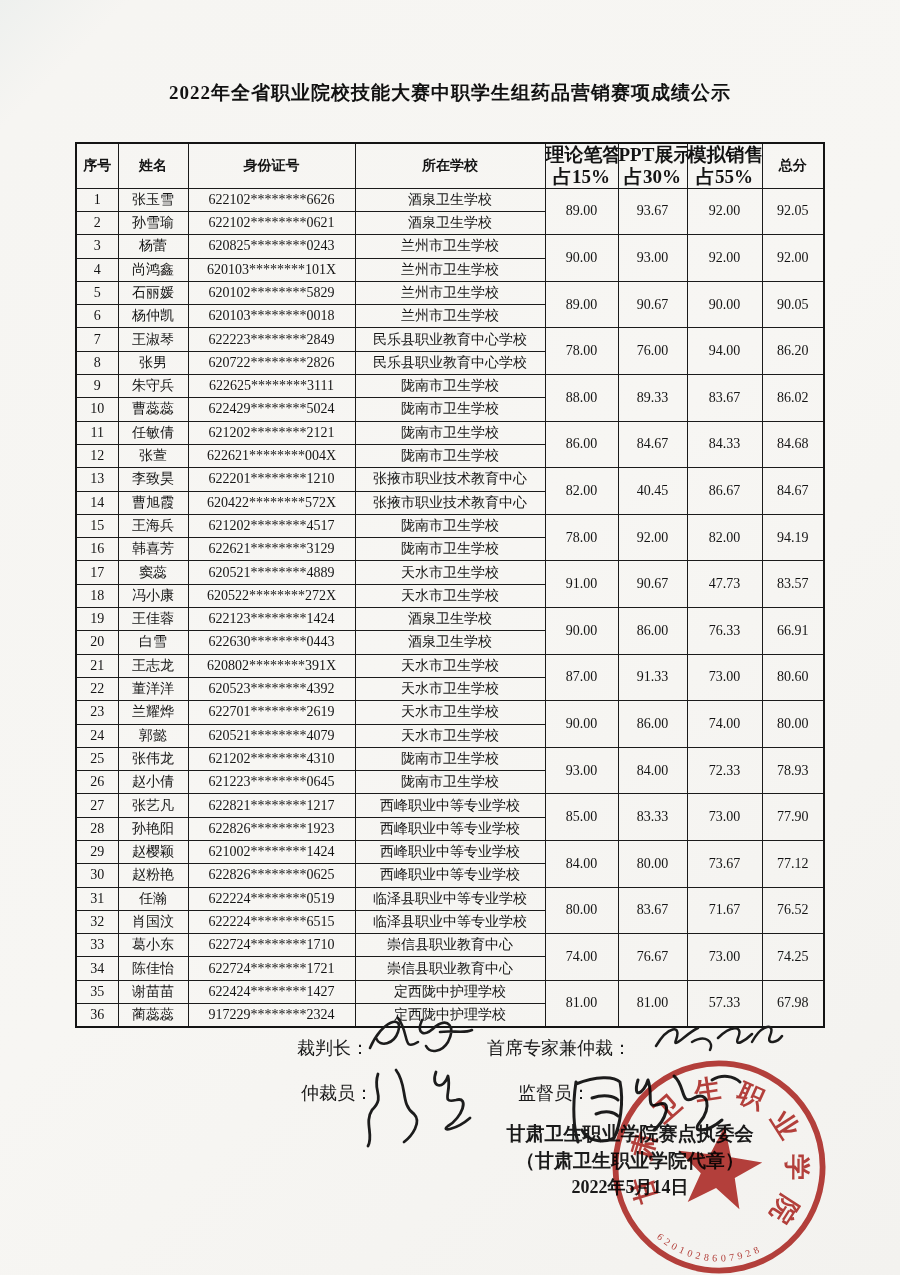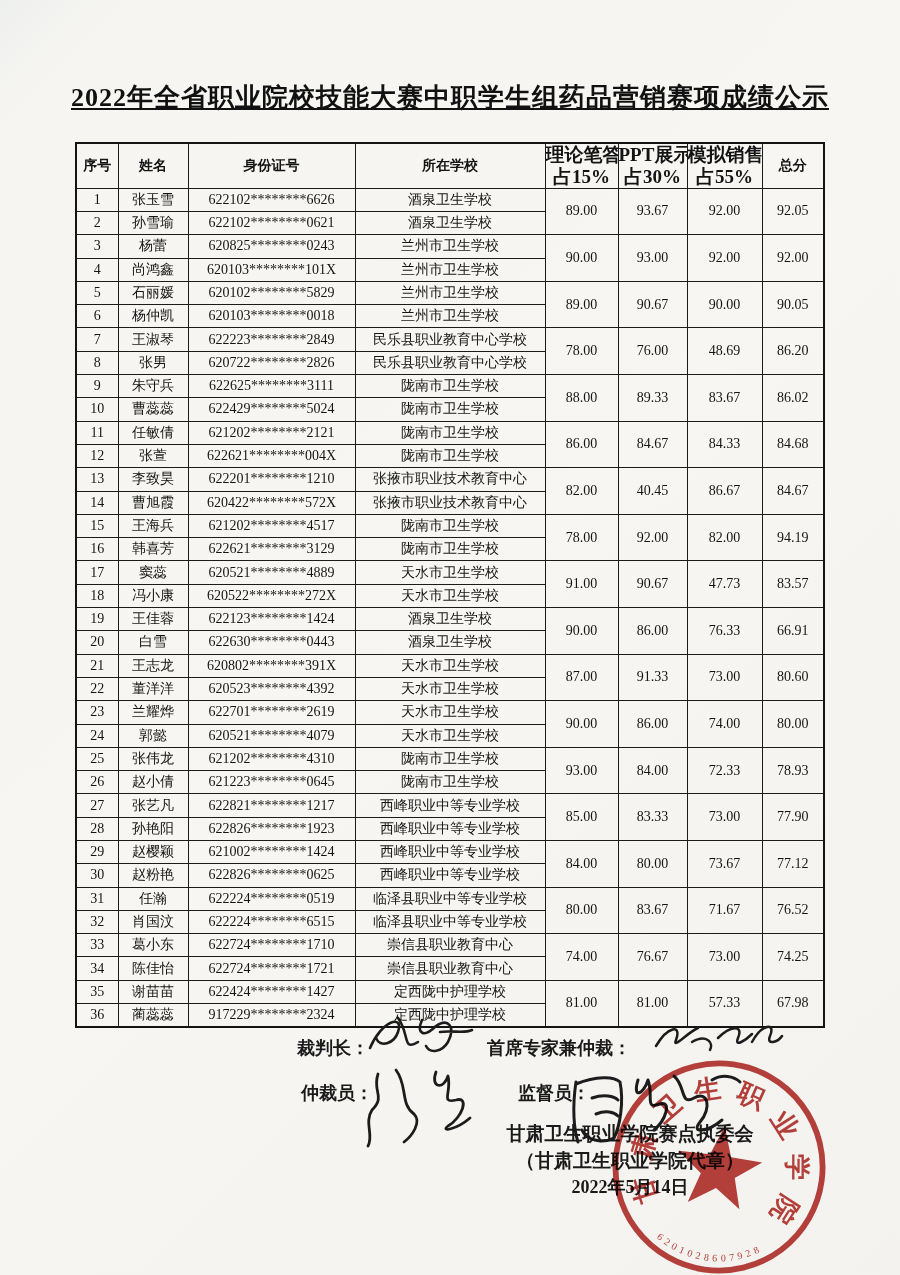--- a/index.html
+++ b/index.html
@@ -3,37 +3,37 @@
 <meta charset="utf-8">
 <style>
   html,body{margin:0;padding:0;}
   .sheet{
     position:relative;width:900px;height:1275px;overflow:hidden;
     background:linear-gradient(135deg,#eef0ee 0%,#f6f5f2 6%,#f7f6f3 50%,#f3f2ef 100%);
     font-family:"Liberation Serif", serif;color:#161616;
   }
   .title{
     position:absolute;left:0;top:80px;width:100%;text-align:center;
-    font-size:26px;font-weight:bold;letter-spacing:1px;color:#111;text-decoration:underline;
+    font-size:19px;font-weight:bold;letter-spacing:1px;color:#111;
   }
   .table-wrap{position:absolute;left:75px;top:142px;width:744px;font-family:Liberation Serif, serif;}
   table.results{border-collapse:collapse;width:100%;table-layout:fixed;border:2.5px solid #141414;}
   table.results th,table.results td{
     border:1.5px solid #1b1b1b;text-align:center;vertical-align:middle;
     padding:0;font-size:14px;line-height:1.15;color:#141414;overflow:hidden;white-space:nowrap;
   }
   table.results thead tr{height:45px;}
   table.results tbody tr{height:23.3px;}
   table.results th{font-weight:bold;font-size:14px;}
   th .sub{display:block;font-size:19px;font-weight:bold;}
   td.c-seq{font-size:13.5px;}
   td.c-id{font-size:14px;letter-spacing:0;}
   td.c-school{font-size:13.5px;}
   td.score{font-size:14px;}
-  .foot-label{position:absolute;font-size:18px;font-weight:bold;color:#1a1a1a;white-space:nowrap;}
+  .foot-label{position:absolute;font-size:18px;font-weight:normal;color:#1a1a1a;white-space:nowrap;}
   .lbl-judge{left:297px;top:1036px;}
   .lbl-chief{left:487px;top:1036px;}
   .lbl-arbiter{left:301px;top:1081px;}
   .lbl-supervisor{left:518px;top:1081px;}
   .sig{position:absolute;}
   .sig path{fill:none;stroke:#1c1c1c;stroke-linecap:round;stroke-linejoin:round;}
   #sig-judge{left:352px;top:1008px;}
   #sig-chief{left:648px;top:1012px;}
   #sig-arbiter{left:352px;top:1052px;}
   #sig-supervisor{left:562px;top:1050px;}
@@ -137,21 +137,21 @@
             <td class="c-id">620103********0018</td>
             <td class="c-school">兰州市卫生学校</td>
           </tr>
           <tr>
             <td class="c-seq">7</td>
             <td class="c-name">王淑琴</td>
             <td class="c-id">622223********2849</td>
             <td class="c-school">民乐县职业教育中心学校</td>
             <td rowspan="2" class="score">78.00</td>
             <td rowspan="2" class="score">76.00</td>
-            <td rowspan="2" class="score">48.69</td>
+            <td rowspan="2" class="score">94.00</td>
             <td rowspan="2" class="score">86.20</td>
           </tr>
           <tr>
             <td class="c-seq">8</td>
             <td class="c-name">张男</td>
             <td class="c-id">620722********2826</td>
             <td class="c-school">民乐县职业教育中心学校</td>
           </tr>
           <tr>
             <td class="c-seq">9</td>

